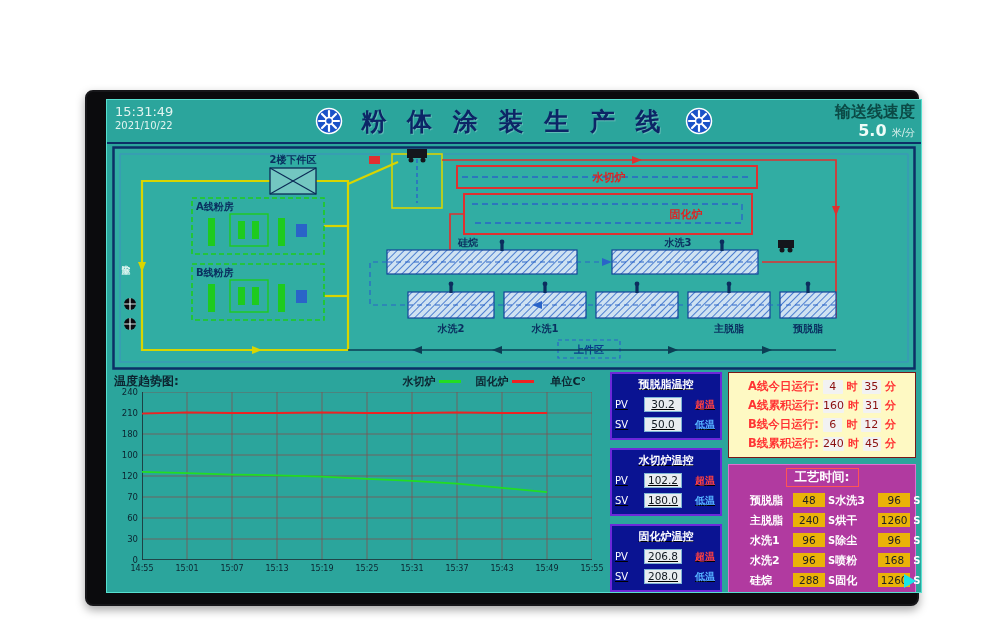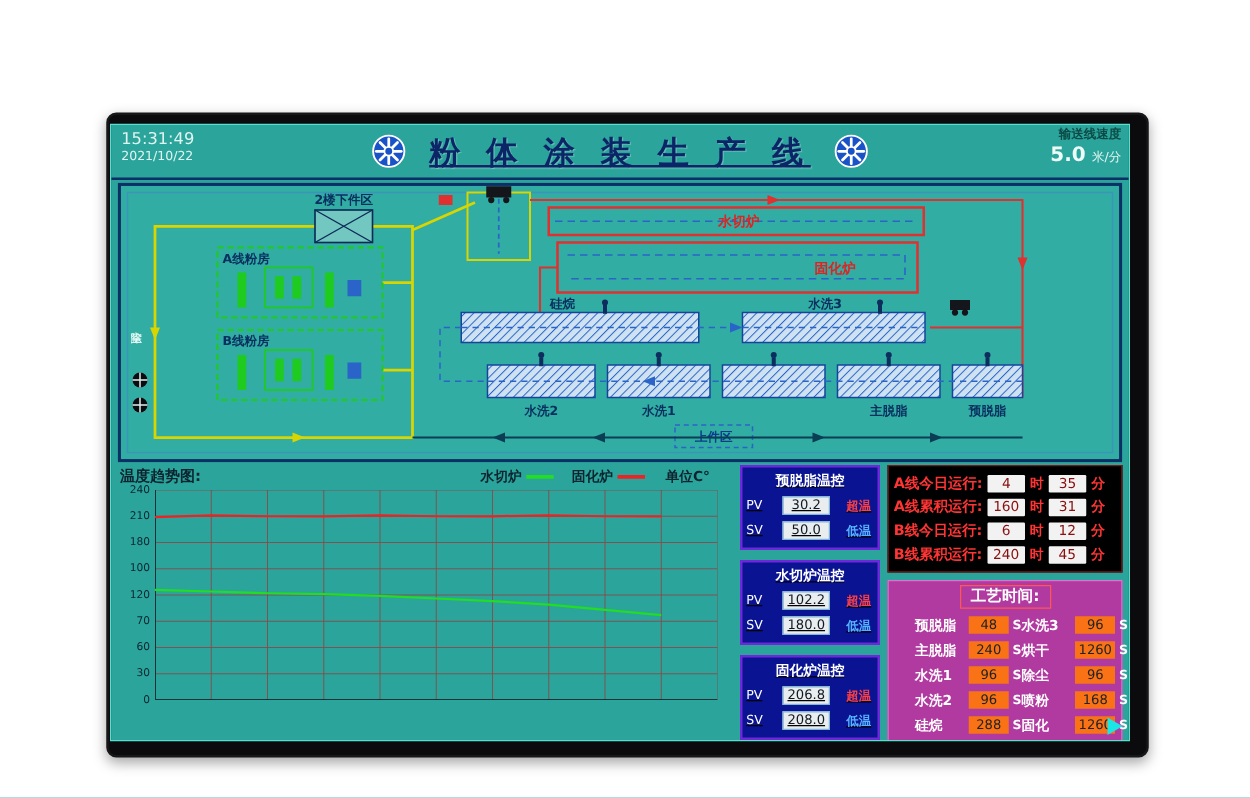--- a/index.html
+++ b/index.html
@@ -1,31 +1,31 @@
 <!DOCTYPE html>
 <html><head>
 <meta charset="utf-8">
 <style>
   html,body{margin:0;padding:0;}
   body{font-family:"DejaVu Sans","Liberation Sans",sans-serif;background:#ffffff;}
   .page{position:relative;width:1000px;height:638px;background:#ffffff;overflow:hidden;}
   .page-title{position:absolute;left:78px;top:32px;margin:0;font-size:26px;font-weight:bold;color:#0e62d2;letter-spacing:2px;}
 
   .monitor{position:absolute;left:85px;top:90px;width:830px;height:512px;background:#0b0b0d;border-radius:8px;border:2px solid #17171a;box-shadow:0 4px 10px rgba(0,0,0,.35);}
-  .screen{position:absolute;left:2px;top:8px;width:814px;height:492px;background:#2ba59c;outline:1px solid #56e0cf;overflow:hidden;}
+  .screen{position:absolute;left:20px;top:8px;width:814px;height:492px;background:#2ba59c;outline:1px solid #56e0cf;overflow:hidden;}
 
   
   .scr-header{position:absolute;top:0;left:0;width:100%;height:44px;border-bottom:2px solid #0c2f66;display:flex;align-items:center;justify-content:center;gap:18px;box-sizing:border-box;}
   .hdr-left{position:absolute;left:8px;top:4px;color:#e2f4f0;line-height:1.25;}
   .hdr-time{font-size:13px;}
   .hdr-date{font-size:10px;}
-  .hdr-title{font-size:25px;font-weight:bold;color:#0c2566;letter-spacing:6px;text-shadow:1px 1px 0 rgba(255,255,255,.25);white-space:nowrap;text-decoration:underline;}
+  .hdr-title{font-size:25px;font-weight:bold;color:#0c2566;letter-spacing:6px;text-shadow:1px 1px 0 rgba(255,255,255,.25);white-space:nowrap;}
   .logo{width:28px;height:28px;flex:0 0 auto;}
   .hdr-right{position:absolute;right:6px;top:2px;text-align:right;line-height:1.2;}
-  .spd-label{font-size:10px;color:#0b4a46;font-weight:bold;}
+  .spd-label{font-size:16px;color:#0b4a46;font-weight:bold;}
   .spd-val{font-size:16px;font-weight:bold;color:#eefcf8;}
   .spd-unit{font-size:10px;color:#e2f4f0;text-align:right;}
 
   
   .diagram{position:absolute;top:46px;left:5px;width:804px;height:224px;}
   .diagram svg{width:100%;height:100%;display:block;}
   .d-label{font-size:10px;font-weight:bold;fill:#0a3060;}
   .d-red{font-size:11px;font-weight:bold;fill:#e02222;}
   .d-blue{font-size:10px;font-weight:bold;fill:#0a3c8c;}
   .d-white{font-size:9px;fill:#eafaf6;}
@@ -48,33 +48,33 @@
   .tp{background:#0a1392;border:2px solid #6d28d9;margin-bottom:8px;height:68px;box-sizing:border-box;padding:3px 3px;text-decoration:underline;}
   .tp-title{color:#ffffff;font-size:11px;font-weight:bold;text-align:center;}
   .tp-row{display:flex;align-items:center;gap:13px;margin-top:5px;}
   .tp-k{color:#ffffff;font-size:10px;width:16px;}
   .tp-box{background:#e9edf0;color:#101820;font-size:10.5px;width:36px;text-align:center;border:1px solid #7fb5d5;height:13px;line-height:13px;}
   .tp-st{font-size:10px;font-weight:bold;}
   .tp-st.hot{color:#ff4040;}
   .tp-st.cold{color:#55b2ff;}
 
   
-  .runtime{position:absolute;left:621px;top:272px;width:188px;height:86px;background:#000000;border:1px solid #7a1818;box-sizing:border-box;padding:4px 4px;}
+  .runtime{position:absolute;left:621px;top:272px;width:188px;height:86px;background:#fef9c3;border:1px solid #7a1818;box-sizing:border-box;padding:4px 19px;}
   .rt-row{display:flex;align-items:center;gap:4px;height:19px;}
   .rt-label{color:#ff3434;font-size:11.5px;font-weight:bold;white-space:nowrap;}
   .rt-box{background:#f2f2f2;color:#8a0f0f;font-size:11px;width:30px;text-align:center;height:14px;line-height:14px;border-radius:1px;}
   .rt-unit{color:#ff3434;font-size:11px;font-weight:bold;}
 
   
   .process{position:absolute;left:621px;top:364px;width:188px;height:130px;background:#b13aa0;border:1px solid #e06fd0;box-sizing:border-box;padding:2px 21px;}
   .pt-title{width:fit-content;margin:1px auto 3px;color:#ffffff;font-weight:bold;font-size:12.5px;border:1px solid #ff5555;padding:0 8px;}
   .pt-row{display:flex;justify-content:space-between;align-items:center;height:20px;}
   .pt-cell{display:flex;align-items:center;gap:3px;}
   .pt-label{color:#ffffff;font-size:11px;font-weight:bold;width:40px;}
-  .pt-box{background:#f97316;color:#222222;font-size:10.5px;width:32px;text-align:center;height:14px;line-height:14px;}
+  .pt-box{background:#eab308;color:#222222;font-size:10.5px;width:32px;text-align:center;height:14px;line-height:14px;}
   .pt-unit{color:#ffffff;font-size:10px;font-weight:bold;}
 
   .nav-arrow{position:absolute;right:5px;bottom:4px;width:0;height:0;border-top:7px solid transparent;border-bottom:7px solid transparent;border-left:12px solid #1ae6e6;cursor:pointer;}
 </style>
 </head>
 <body>
 
 <div class="page">
 
   <div class="monitor">
@@ -302,20 +302,33 @@
             <line x1="0" y1="84" x2="450" y2="84" stroke="#8a4848" stroke-width="0.7"></line>
             <line x1="0" y1="105" x2="450" y2="105" stroke="#8a4848" stroke-width="0.7"></line>
             <line x1="0" y1="126" x2="450" y2="126" stroke="#8a4848" stroke-width="0.7"></line>
             <line x1="0" y1="147" x2="450" y2="147" stroke="#8a4848" stroke-width="0.7"></line>
             <line x1="0" y1="168" x2="450" y2="168" stroke="#8a4848" stroke-width="0.7"></line>
             <line x1="0" y1="0" x2="0" y2="168" stroke="#123238" stroke-width="1.6"></line>
             <line x1="0" y1="168" x2="450" y2="168" stroke="#123238" stroke-width="1.6"></line>
             <polyline points="0.0,79.8 45.0,81.2 90.0,82.6 135.0,83.3 180.0,84.7 225.0,86.8 270.0,88.9 315.0,91.7 360.0,95.9 405.0,100.1" fill="none" stroke="#22dd22" stroke-width="1.8"></polyline>
             <polyline points="0.0,21.7 45.0,20.3 90.0,21.0 135.0,21.0 180.0,20.3 225.0,21.0 270.0,21.0 315.0,20.3 360.0,21.0 405.0,21.0" fill="none" stroke="#ee2222" stroke-width="1.8"></polyline>
           </svg>
+        <div class="x-labels" id="x-labels">
+            <span>14:55</span>
+            <span>15:01</span>
+            <span>15:07</span>
+            <span>15:13</span>
+            <span>15:19</span>
+            <span>15:25</span>
+            <span>15:31</span>
+            <span>15:37</span>
+            <span>15:43</span>
+            <span>15:49</span>
+            <span>15:55</span>
+          </div>
       </div>
 
       <div class="temp-col">
         <div class="tp">
           <div class="tp-title">预脱脂温控</div>
           <div class="tp-row">
             <span class="tp-k">PV</span>
             <span class="tp-box">30.2</span>
             <span class="tp-st hot">超温</span>
           </div>

